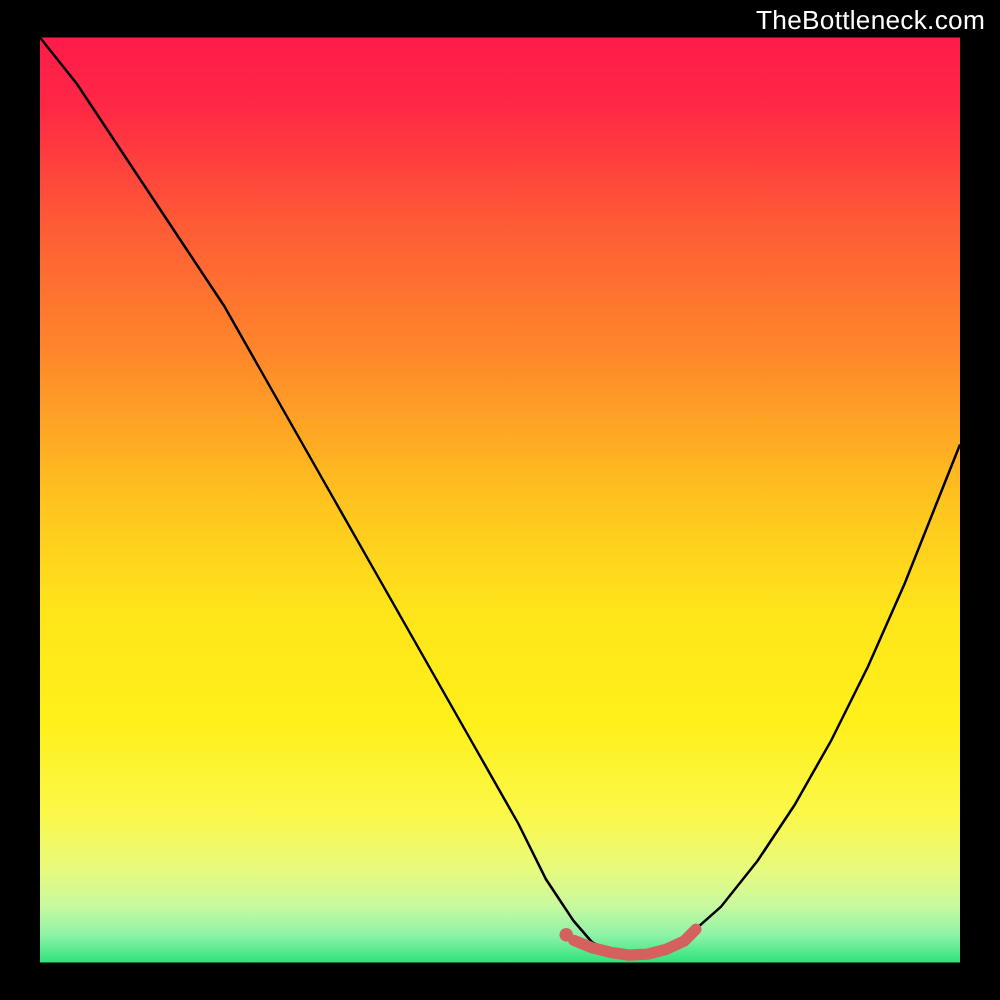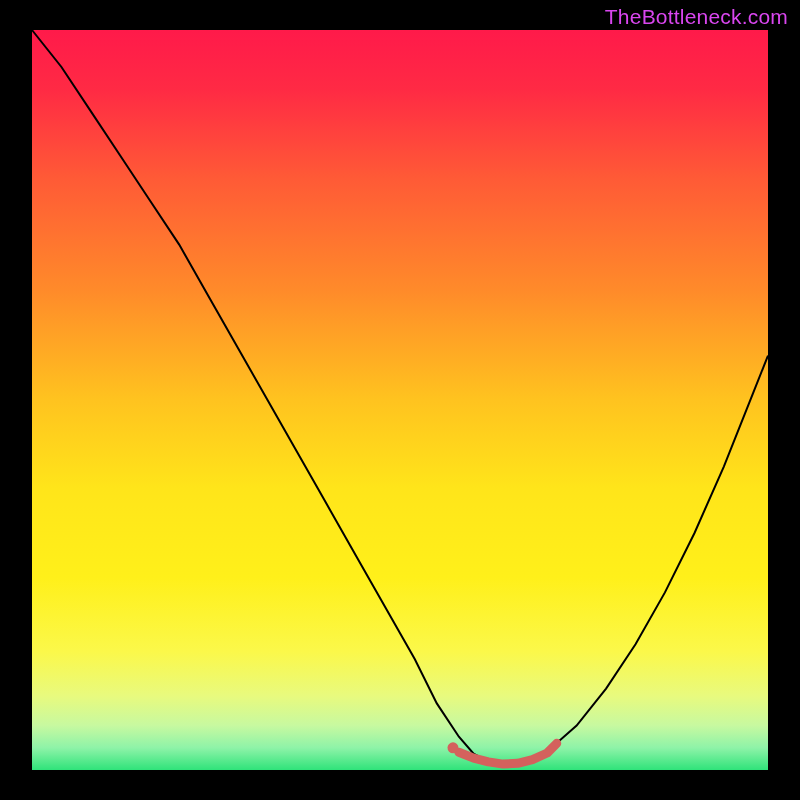--- a/index.html
+++ b/index.html
@@ -7,21 +7,21 @@
   .chart-container {
     width: 800px;
     height: 800px;
     position: relative;
     background: #000;
   }
   .attribution {
     position: absolute;
     top: 5px;
     right: 12px;
-    color: #d946ef;
+    color: #ffffff;
     font-size: 21px;
     font-weight: normal;
     letter-spacing: 0.2px;
     z-index: 10;
   }
   svg { display: block; }
 </style>
 </head>
 <body>
 

